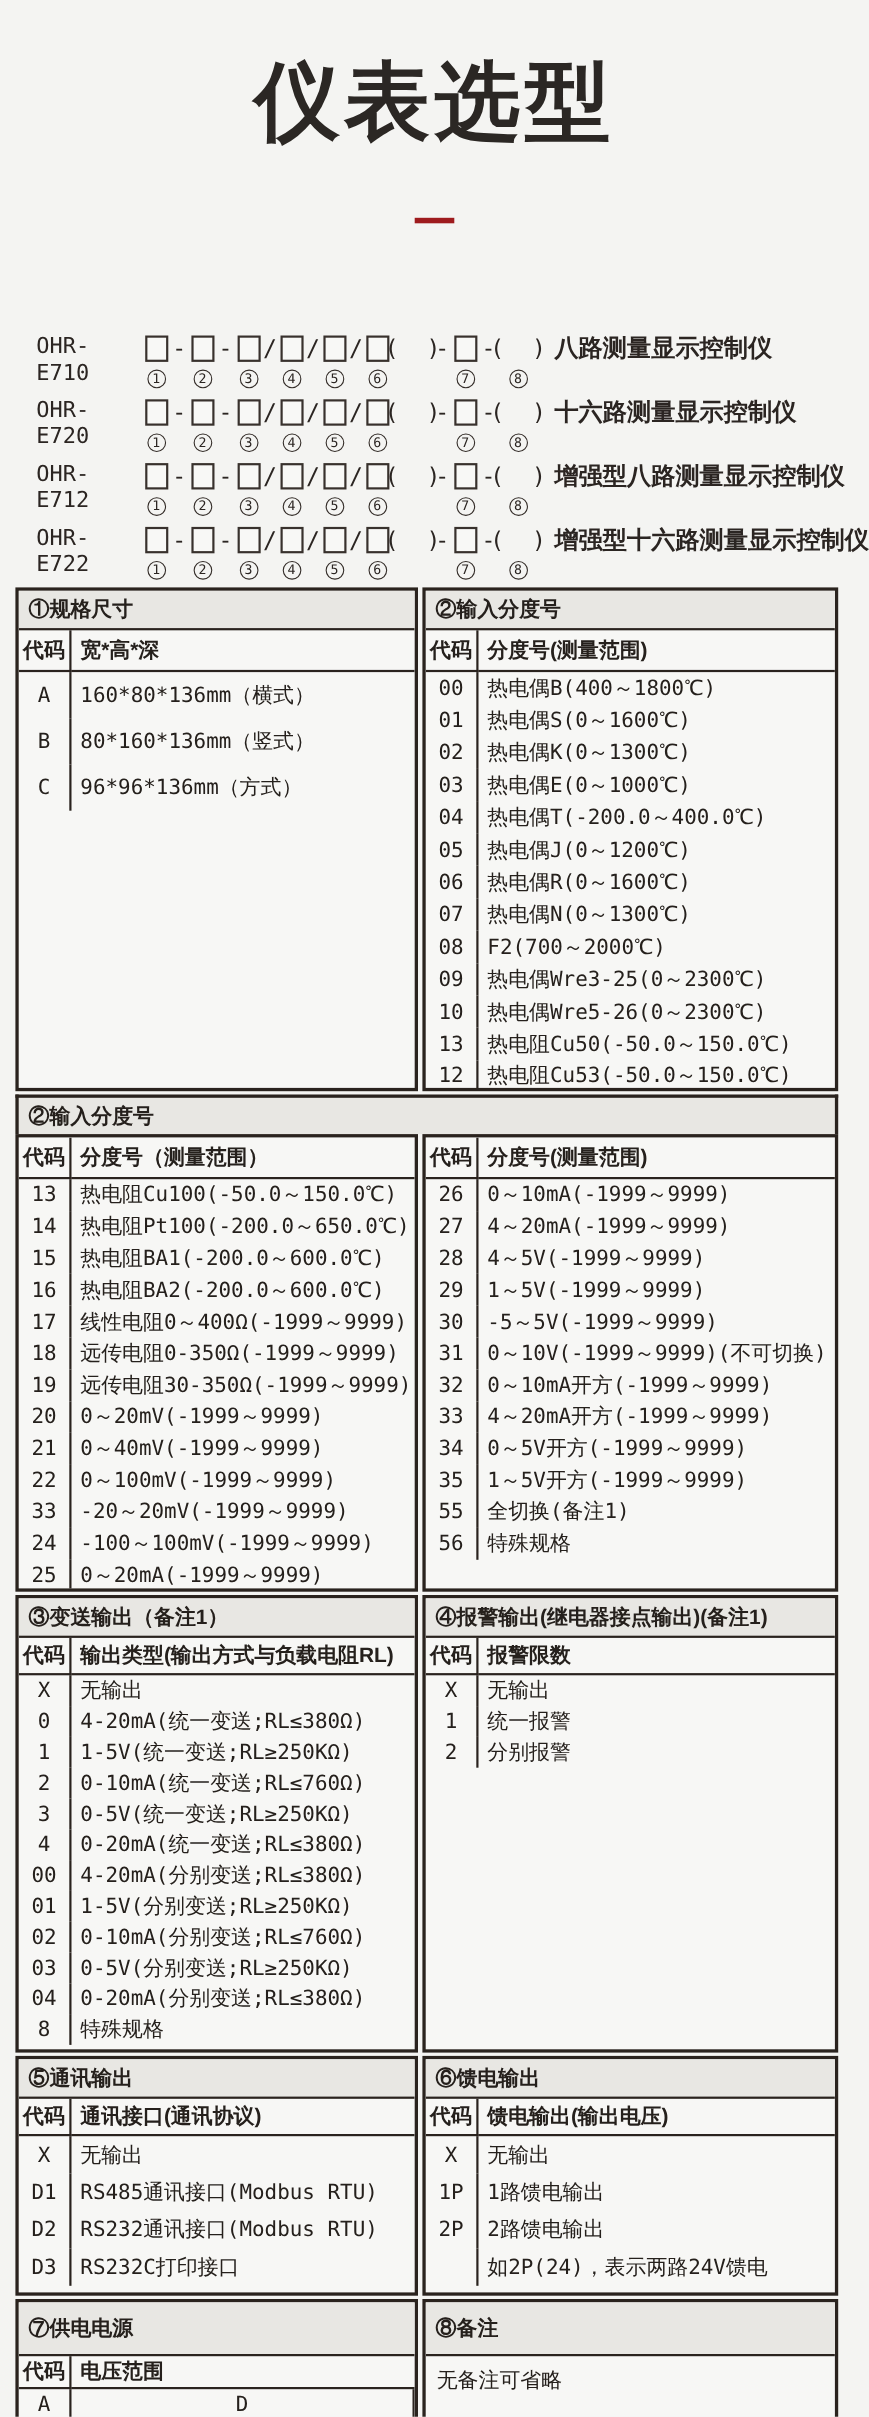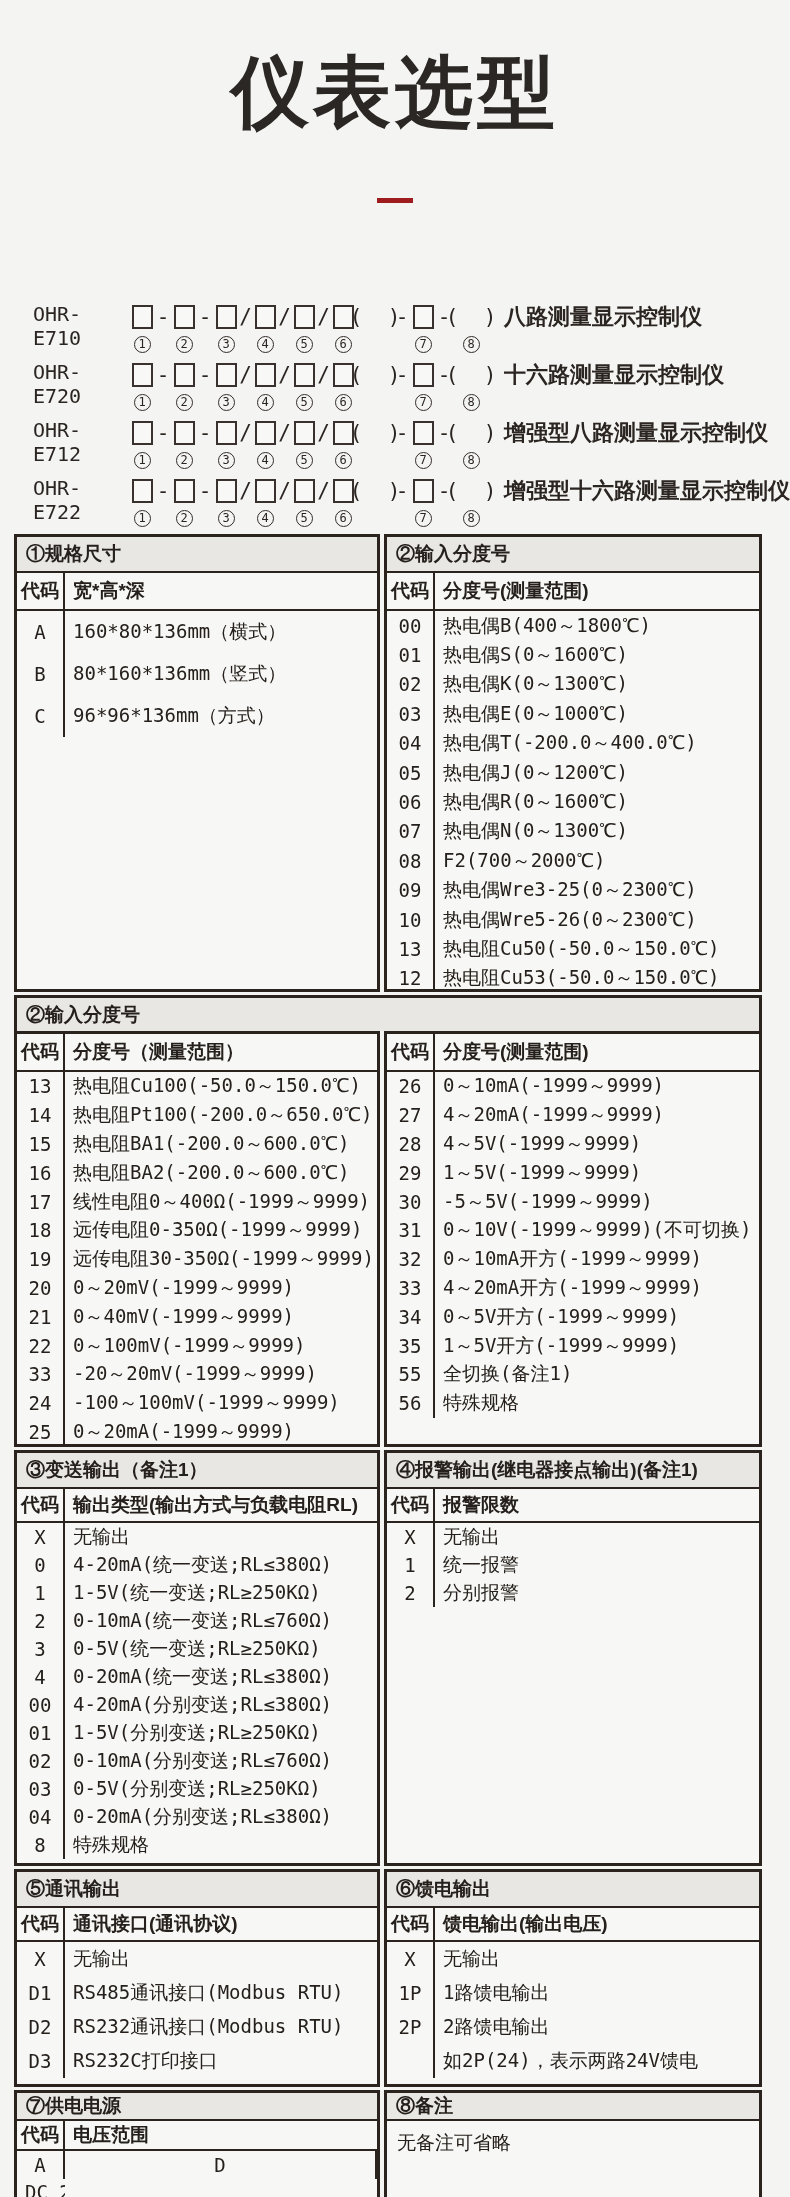--- a/index.html
+++ b/index.html
@@ -102,21 +102,21 @@
   .band-c .cell{height:28px}
   .band-c .cell.hdr{height:34px}
 
   .band-d .sec{height:218px}
   .band-d .cell{height:34px}
   .band-d .cell.hdr{height:34px}
 
   .band-e .sec{height:121px}
   .band-e .cell{height:28px}
   .band-e .cell.hdr{height:30px}
-  .band-e .sec-title{height:28px}
+  .band-e .sec-title{height:49px}
 </style>
 </head>
 <body>
 
 <div class="page">
   <h1 class="page-title">仪表选型</h1>
   <div class="red-dash"></div>
   <div class="models">
       <div class="model">
         <div class="model-row">

